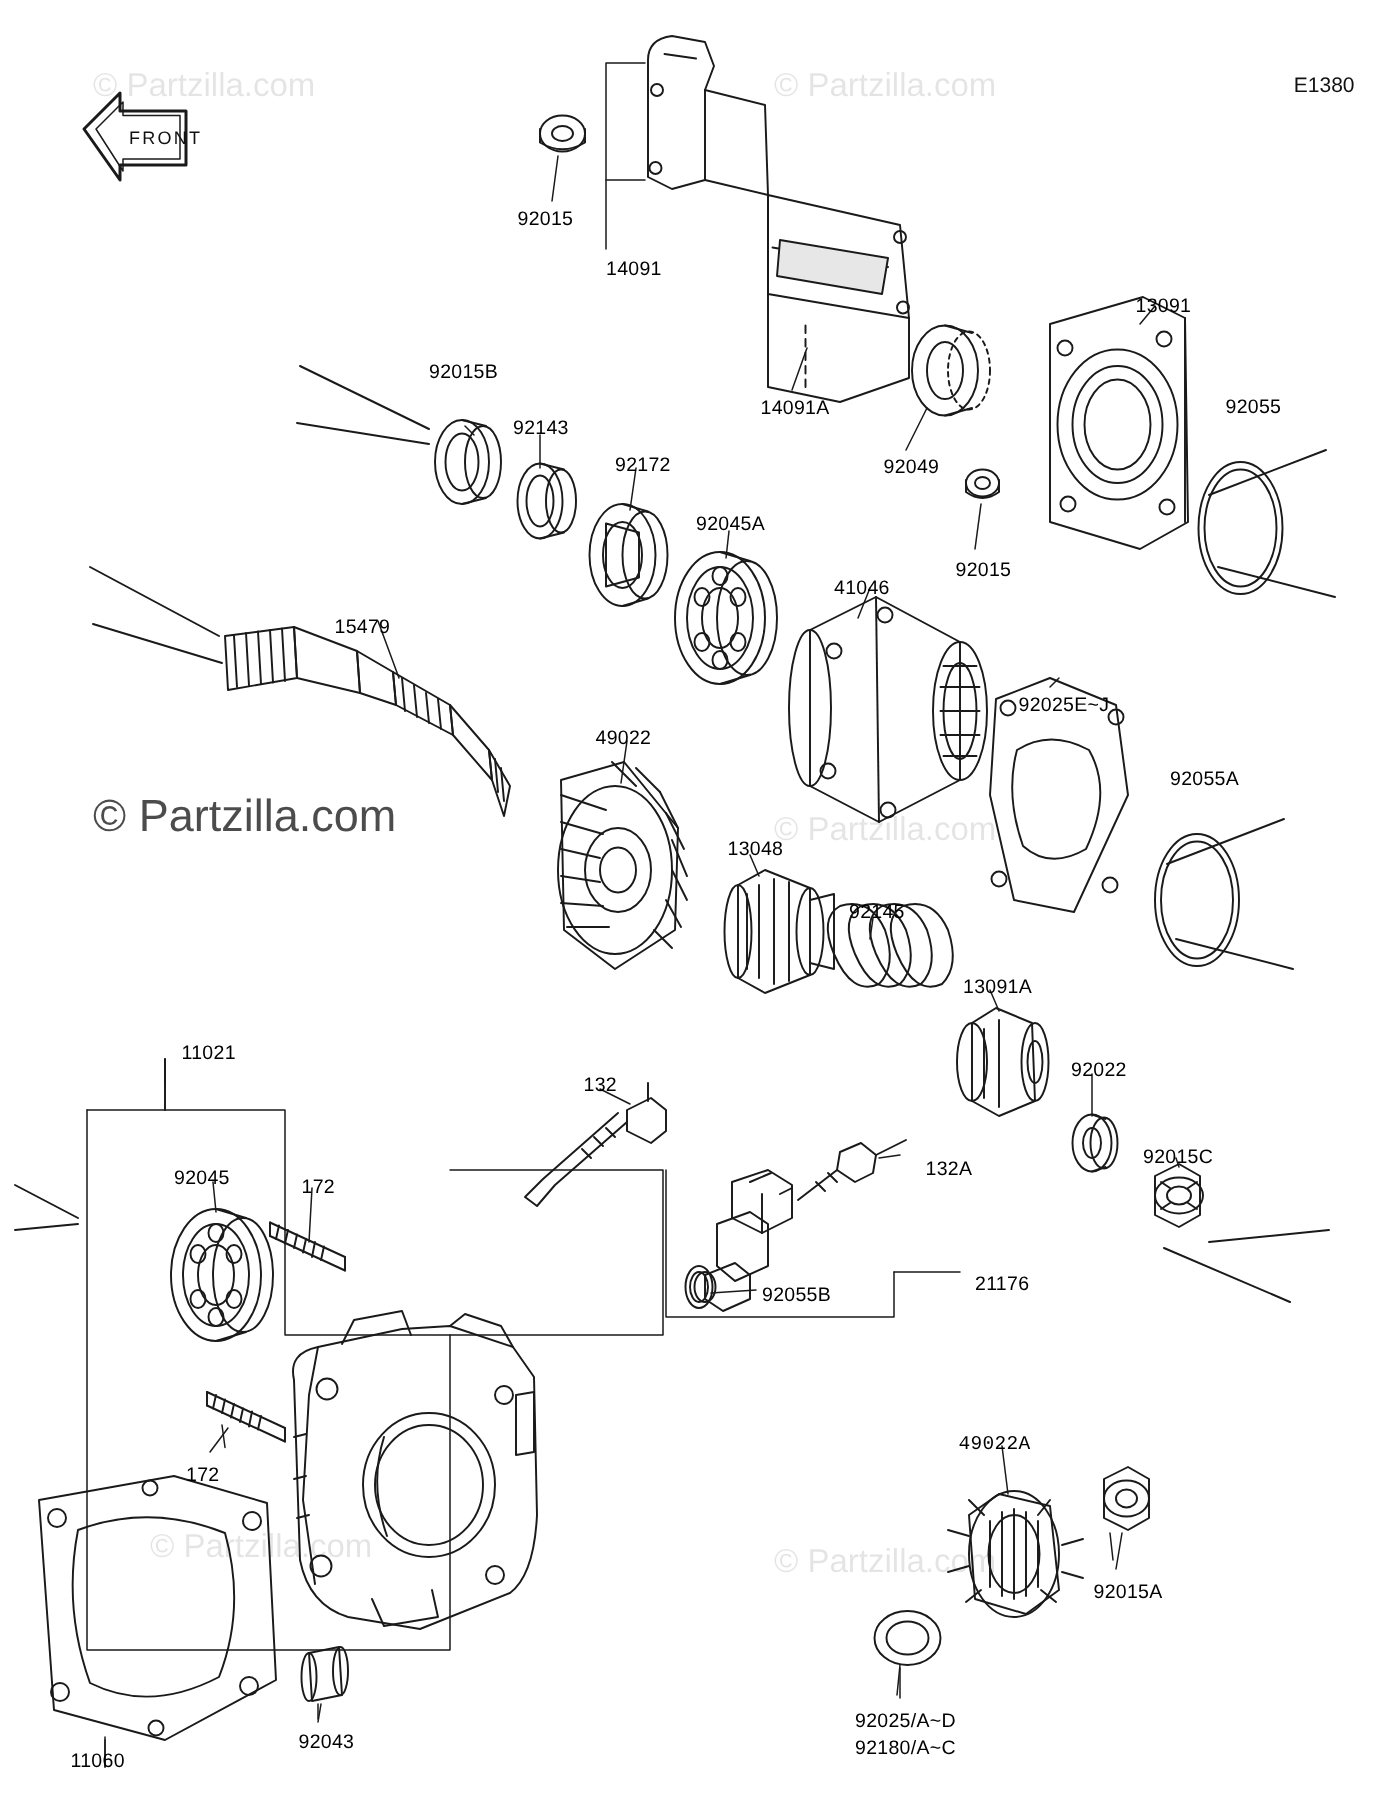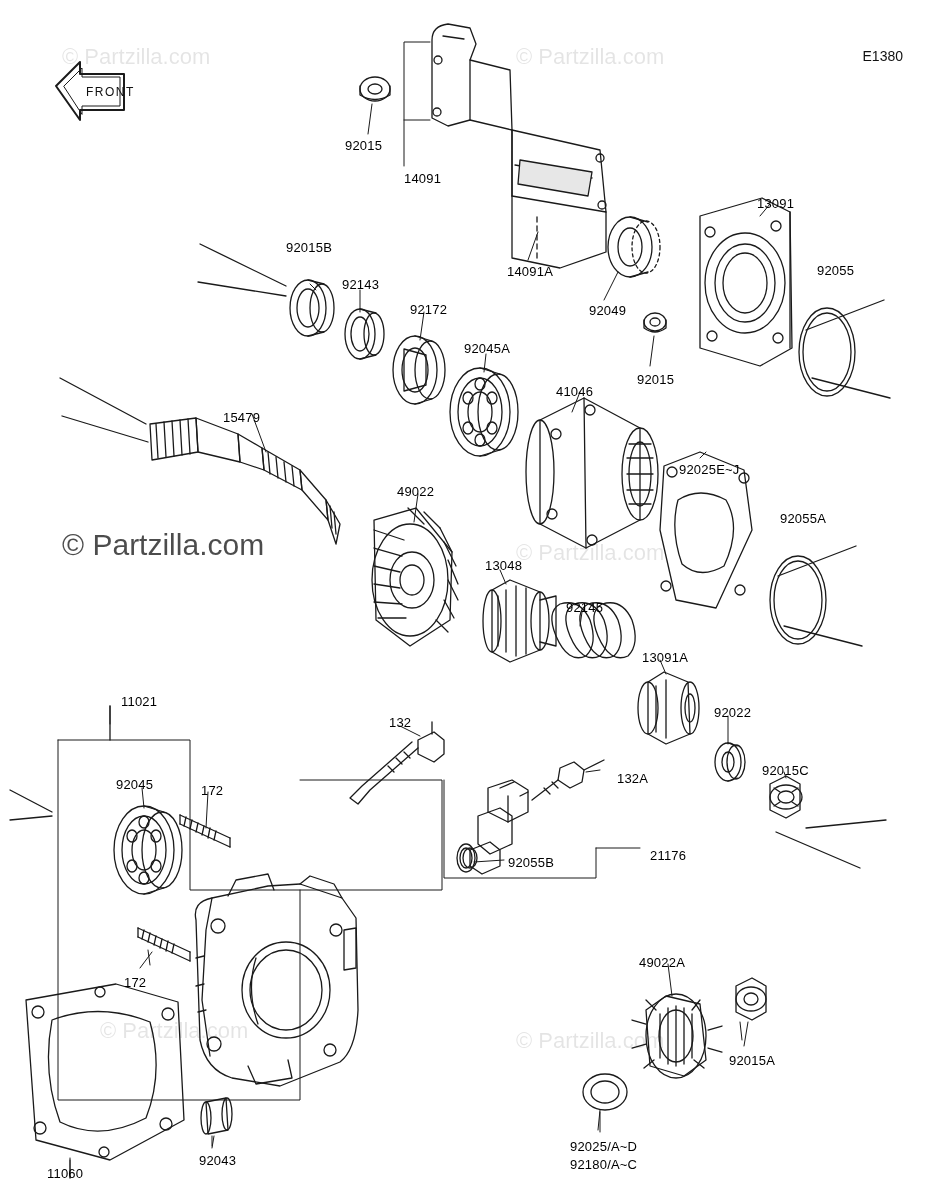--- a/index.html
+++ b/index.html
@@ -439,21 +439,21 @@
       <div class="lbl" style="left: 714px; top: 705px;">92022</div>
       <div class="lbl" style="left: 762px; top: 763px;">92015C</div>
       <div class="lbl" style="left: 96px; top: 694px; margin-left: 25px;">11021</div>
       <div class="lbl" style="left: 389px; top: 715px;">132</div>
       <div class="lbl" style="left: 617px; top: 771px;">132A</div>
       <div class="lbl" style="left: 116px; top: 777px;">92045</div>
       <div class="lbl" style="left: 201px; top: 783px;">172</div>
       <div class="lbl" style="left: 508px; top: 855px;">92055B</div>
       <div class="lbl" style="left: 650px; top: 848px;">21176</div>
       <div class="lbl" style="left: 124px; top: 975px;">172</div>
-      <div class="lbl" style="left: 639px; top: 955px;">49022A</div>
+      <div class="lbl" style="left: 639px; top: 955px; font-family: Liberation Mono, monospace;">49022A</div>
       <div class="lbl" style="left: 729px; top: 1053px;">92015A</div>
       <div class="lbl" style="left: 199px; top: 1153px;">92043</div>
       <div class="lbl" style="left: 47px; top: 1166px;">11060</div>
       <div class="lbl" style="left: 570px; top: 1139px;">92025/A~D</div>
       <div class="lbl" style="left: 570px; top: 1157px;">92180/A~C</div>
     </div>
 
 </div>
 
 </body></html>

